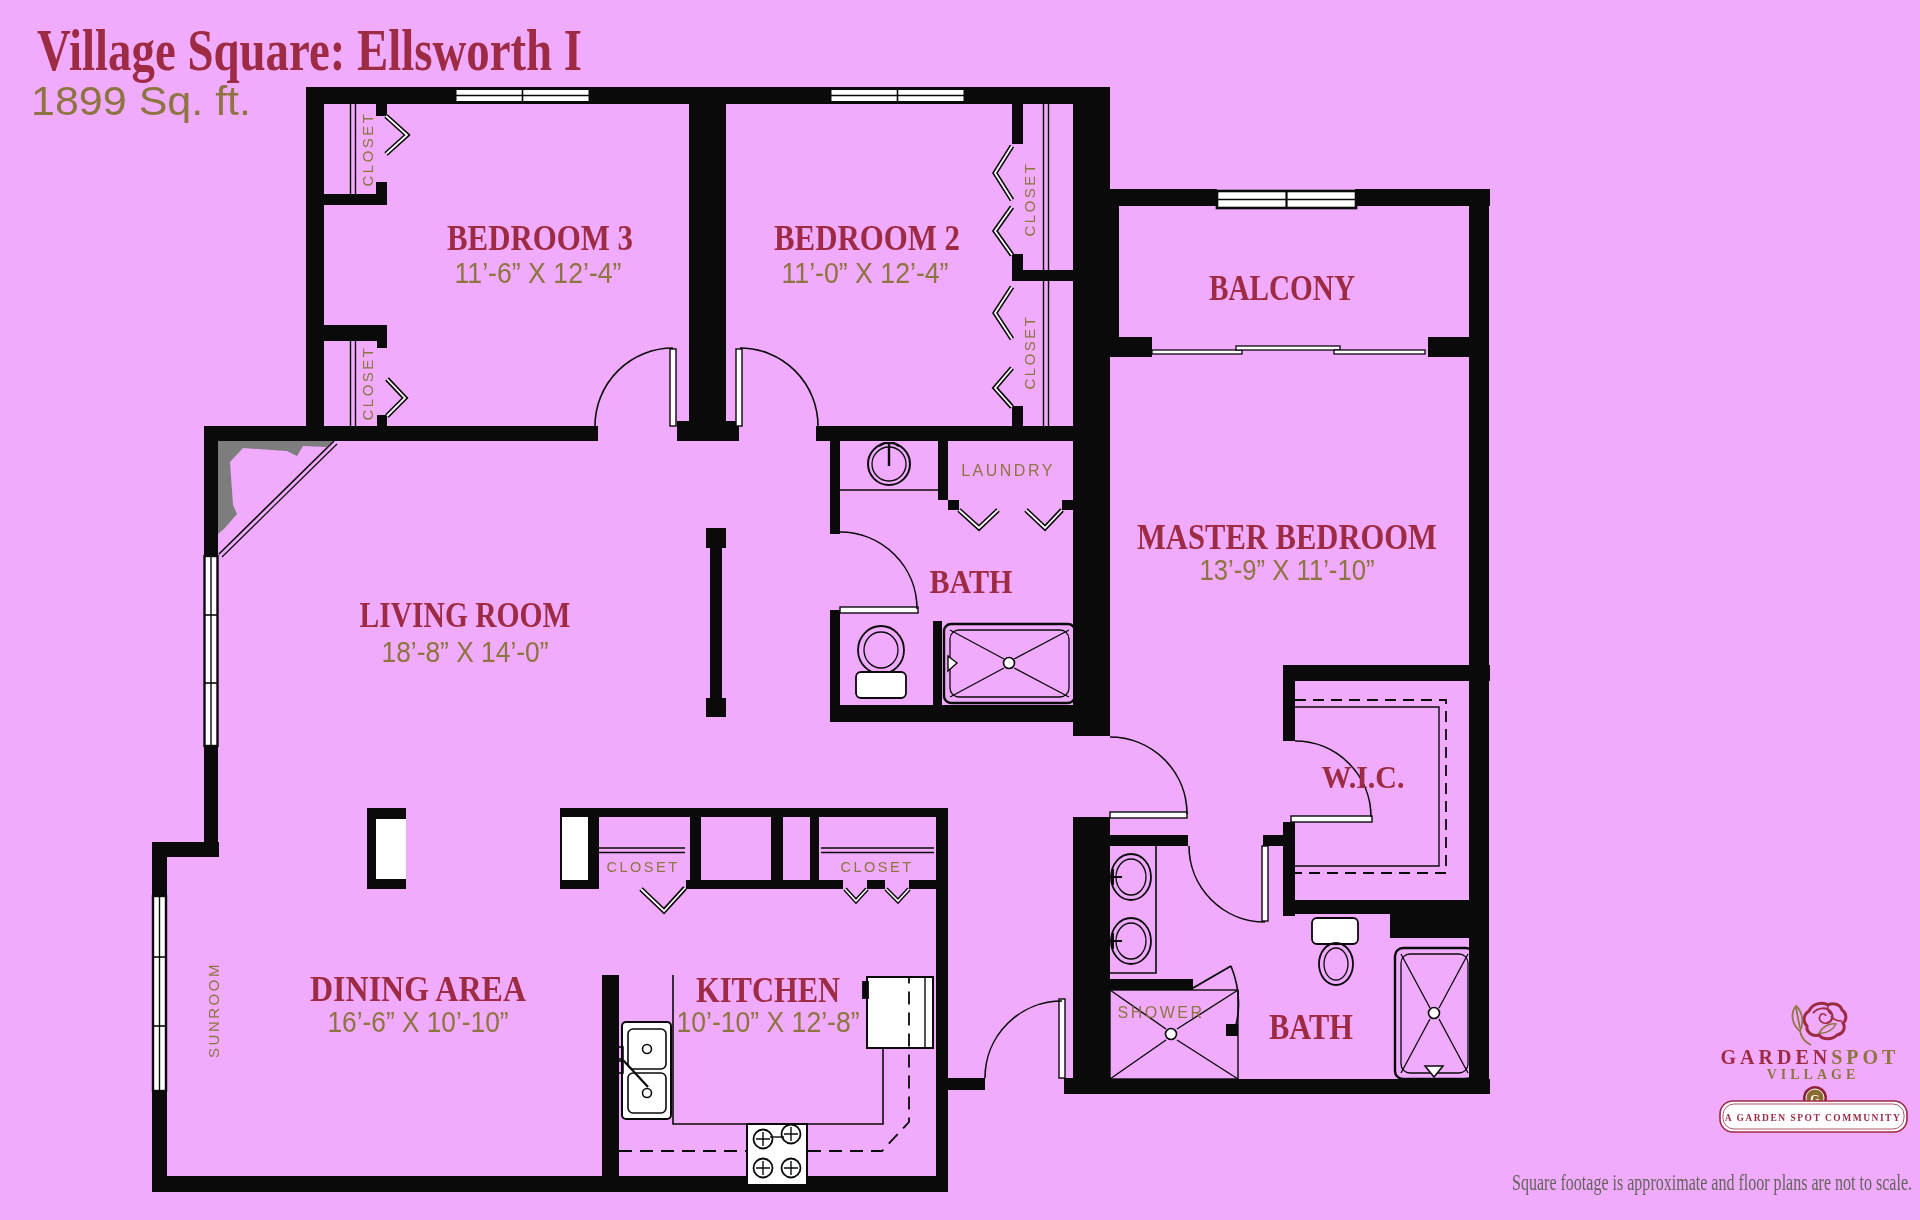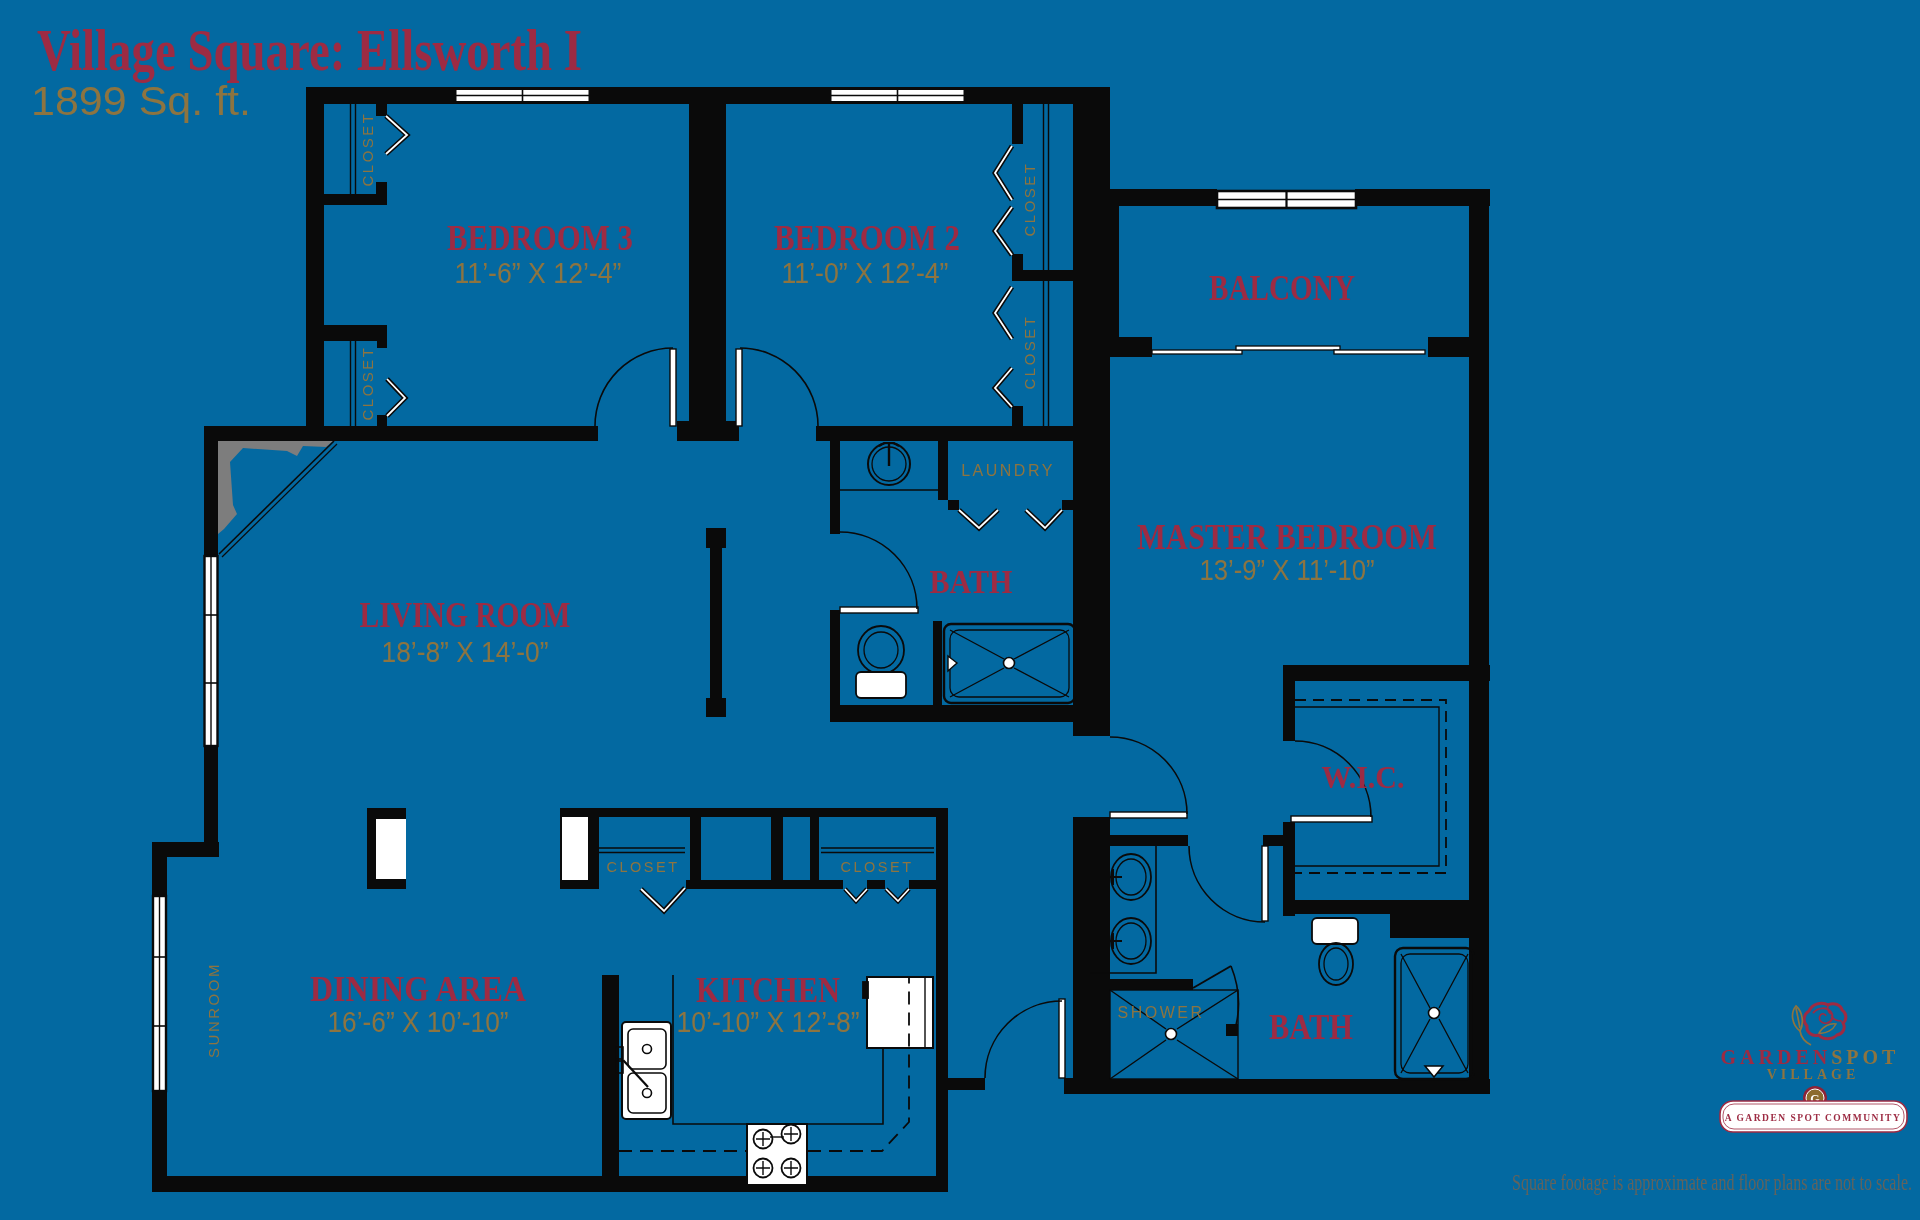--- a/index.html
+++ b/index.html
@@ -1,16 +1,16 @@
 <!DOCTYPE html>
 <html><head>
 <meta charset="utf-8">
 <style>
   html,body{margin:0;padding:0;background:#ffffff;}
-  .page{position:relative;width:1920px;height:1220px;background:#0369a1;overflow:hidden;}
+  .page{position:relative;width:1920px;height:1220px;background:#f0abfc;overflow:hidden;}
   svg{position:absolute;top:0;left:0;}
   text{font-family:"Liberation Sans",sans-serif;}
   .serif{font-family:"Liberation Serif",serif;}
   .rl{font-family:"Liberation Serif",serif;font-weight:bold;fill:#9d2b43;}
   .dim{font-family:"Liberation Sans",sans-serif;fill:#8d7440;}
   .sm{font-family:"Liberation Sans",sans-serif;fill:#8d7440;letter-spacing:2.5px;}
 </style>
 </head>
 <body>
 <div class="page">

